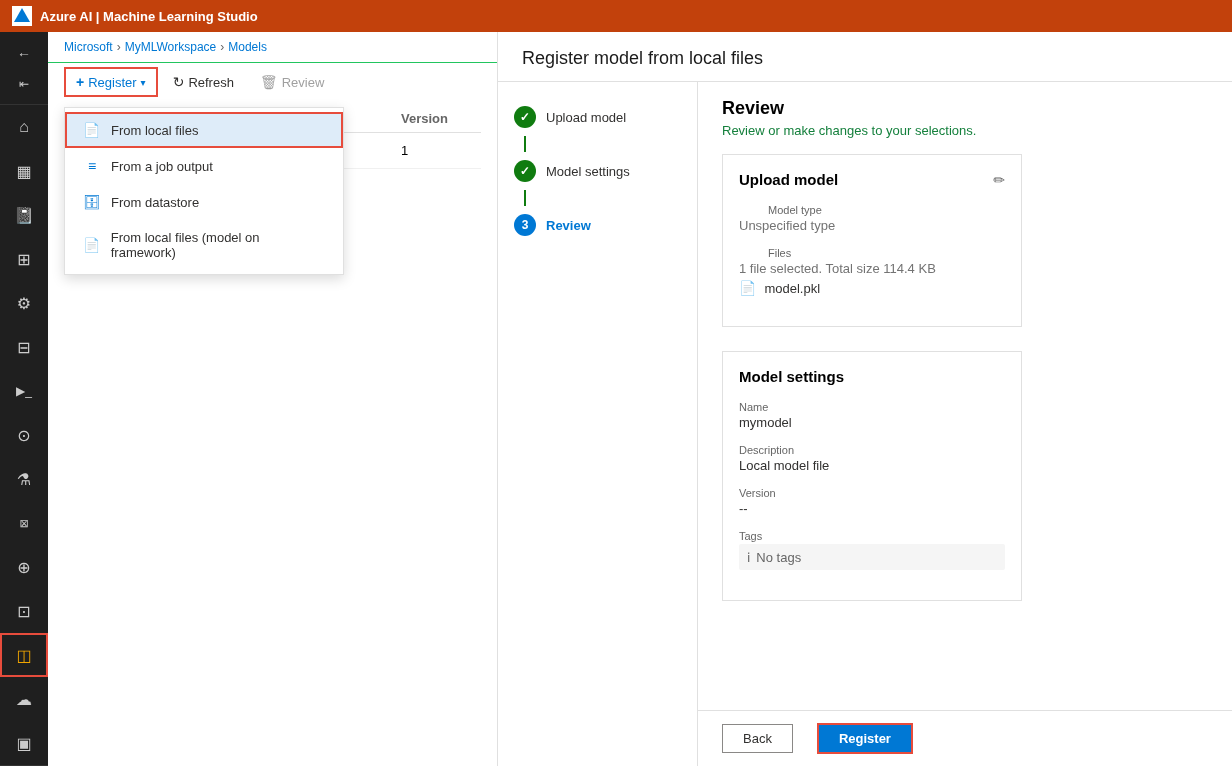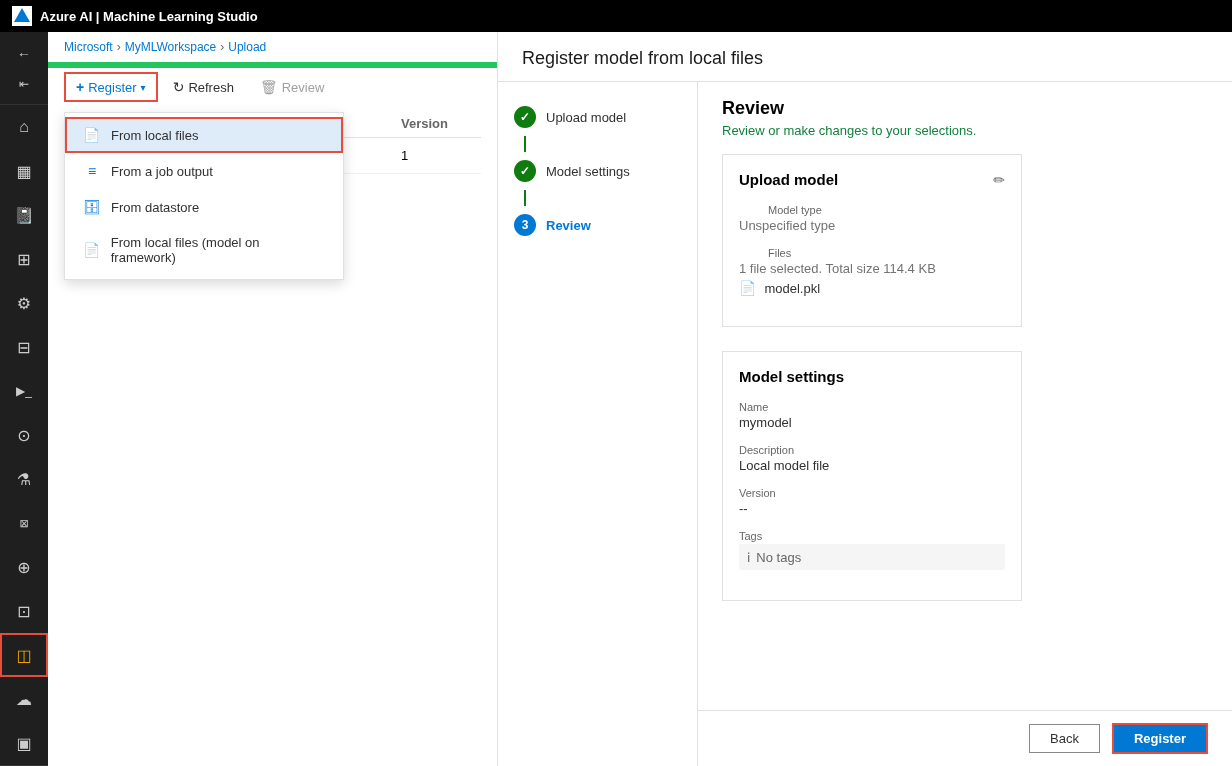--- a/index.html
+++ b/index.html
@@ -1,20 +1,20 @@
 <!DOCTYPE html>
 <html><head>
   <meta charset="utf-8">
   <style>
     * { box-sizing: border-box; margin: 0; padding: 0; font-family: 'Segoe UI', sans-serif; }
     body { display: flex; flex-direction: column; height: 766px; width: 1232px; overflow: hidden; background: #fff; }
 
     
     .topbar {
-      background: #000000;
+      background: #c2410c;
       color: white;
       height: 32px;
       display: flex;
       align-items: center;
       padding: 0 12px;
       font-size: 13px;
       font-weight: 600;
       flex-shrink: 0;
     }
     .topbar-logo {
@@ -110,21 +110,21 @@
       flex-shrink: 0;
     }
 
     .breadcrumb {
       padding: 8px 16px;
       font-size: 12px;
       color: #0078d4;
       display: flex;
       align-items: center;
       gap: 4px;
-      border-bottom: 6px solid #22c55e;
+      border-bottom: 1px solid #22c55e;
     }
     .breadcrumb span { color: #666; }
     .breadcrumb a { color: #0078d4; cursor: pointer; text-decoration: none; }
 
     .panel-header {
       padding: 12px 16px 8px;
       font-size: 20px;
       font-weight: 600;
       color: #1a1a1a;
     }
@@ -381,25 +381,24 @@
       color: #666;
       background: #f5f5f5;
       padding: 4px 8px;
       border-radius: 2px;
     }
 
     
     .action-bar {
       display: flex;
       align-items: center;
-      gap: 12px;
+      gap: 24px;
       padding: 12px 24px;
       border-top: 1px solid #e0e0e0;
       background: white;
-      justify-content: flex-end;
     }
     .btn-back {
       padding: 6px 20px;
       background: white;
       border: 1px solid #8a8886;
       cursor: pointer;
       font-size: 13px;
       color: #323130;
     }
     .btn-register-final {
@@ -455,21 +454,21 @@
   </div>
 
   <div class="content-area">
 
     <div class="left-panel">
       <div class="breadcrumb">
         <a>Microsoft</a>
         <span>›</span>
         <a>MyMLWorkspace</a>
         <span>›</span>
-        <a>Upload</a>
+        <a>Models</a>
       </div>
 
 
       <div class="toolbar">
 
         <div style="position:relative;">
           <button class="btn-register">
             <span class="btn-register-icon">+</span>
             <span>Register</span>
             <span class="btn-register-chevron">▾</span>

